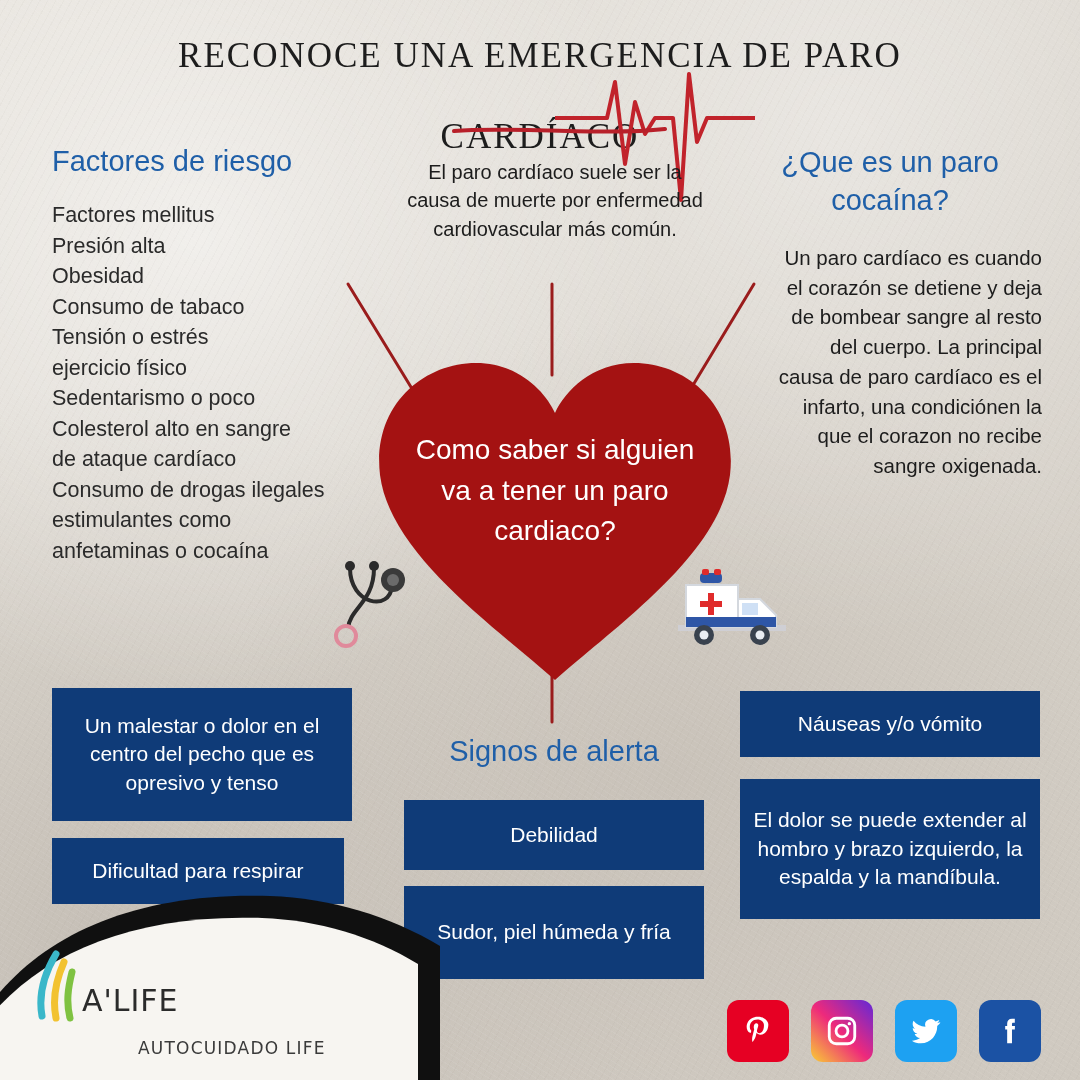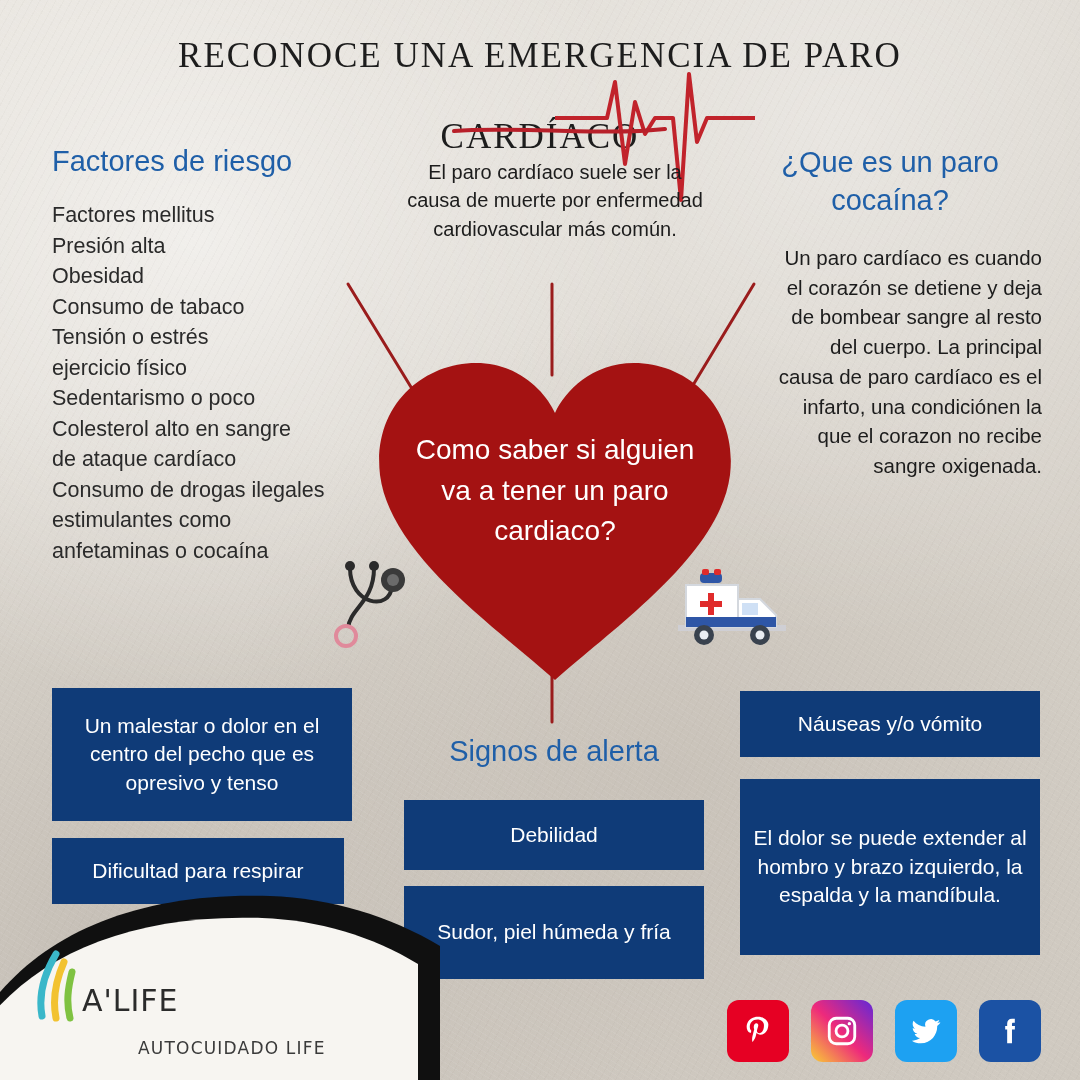--- a/index.html
+++ b/index.html
@@ -92,21 +92,21 @@
     display: flex; align-items: center; justify-content: center;
     text-align: center;
     font-size: 21px; line-height: 1.35;
     padding: 6px 10px;
   }
   #box-chest   { top: 688px; left: 52px;  width: 300px; height: 133px; }
   #box-breath  { top: 838px; left: 52px;  width: 292px; height: 66px;  }
   #box-weak    { top: 800px; left: 404px; width: 300px; height: 70px;  }
   #box-sweat   { top: 886px; left: 404px; width: 300px; height: 93px;  }
   #box-nausea  { top: 691px; left: 740px; width: 300px; height: 66px;  }
-  #box-pain    { top: 779px; left: 740px; width: 300px; height: 176px; text-align: center; }
+  #box-pain    { top: 779px; left: 740px; width: 300px; height: 140px; text-align: center; }
 
   
   .swoosh { position: absolute; bottom: -10px; left: -30px; width: 520px; height: 230px; }
   .logo-text {
     position: absolute; left: 82px; bottom: 62px;
     font-family: "DejaVu Sans", sans-serif;
     font-size: 30px; letter-spacing: 1px; color: #2b2b2b;
   }
   .logo-sub {
     position: absolute; left: 138px; bottom: 22px;

